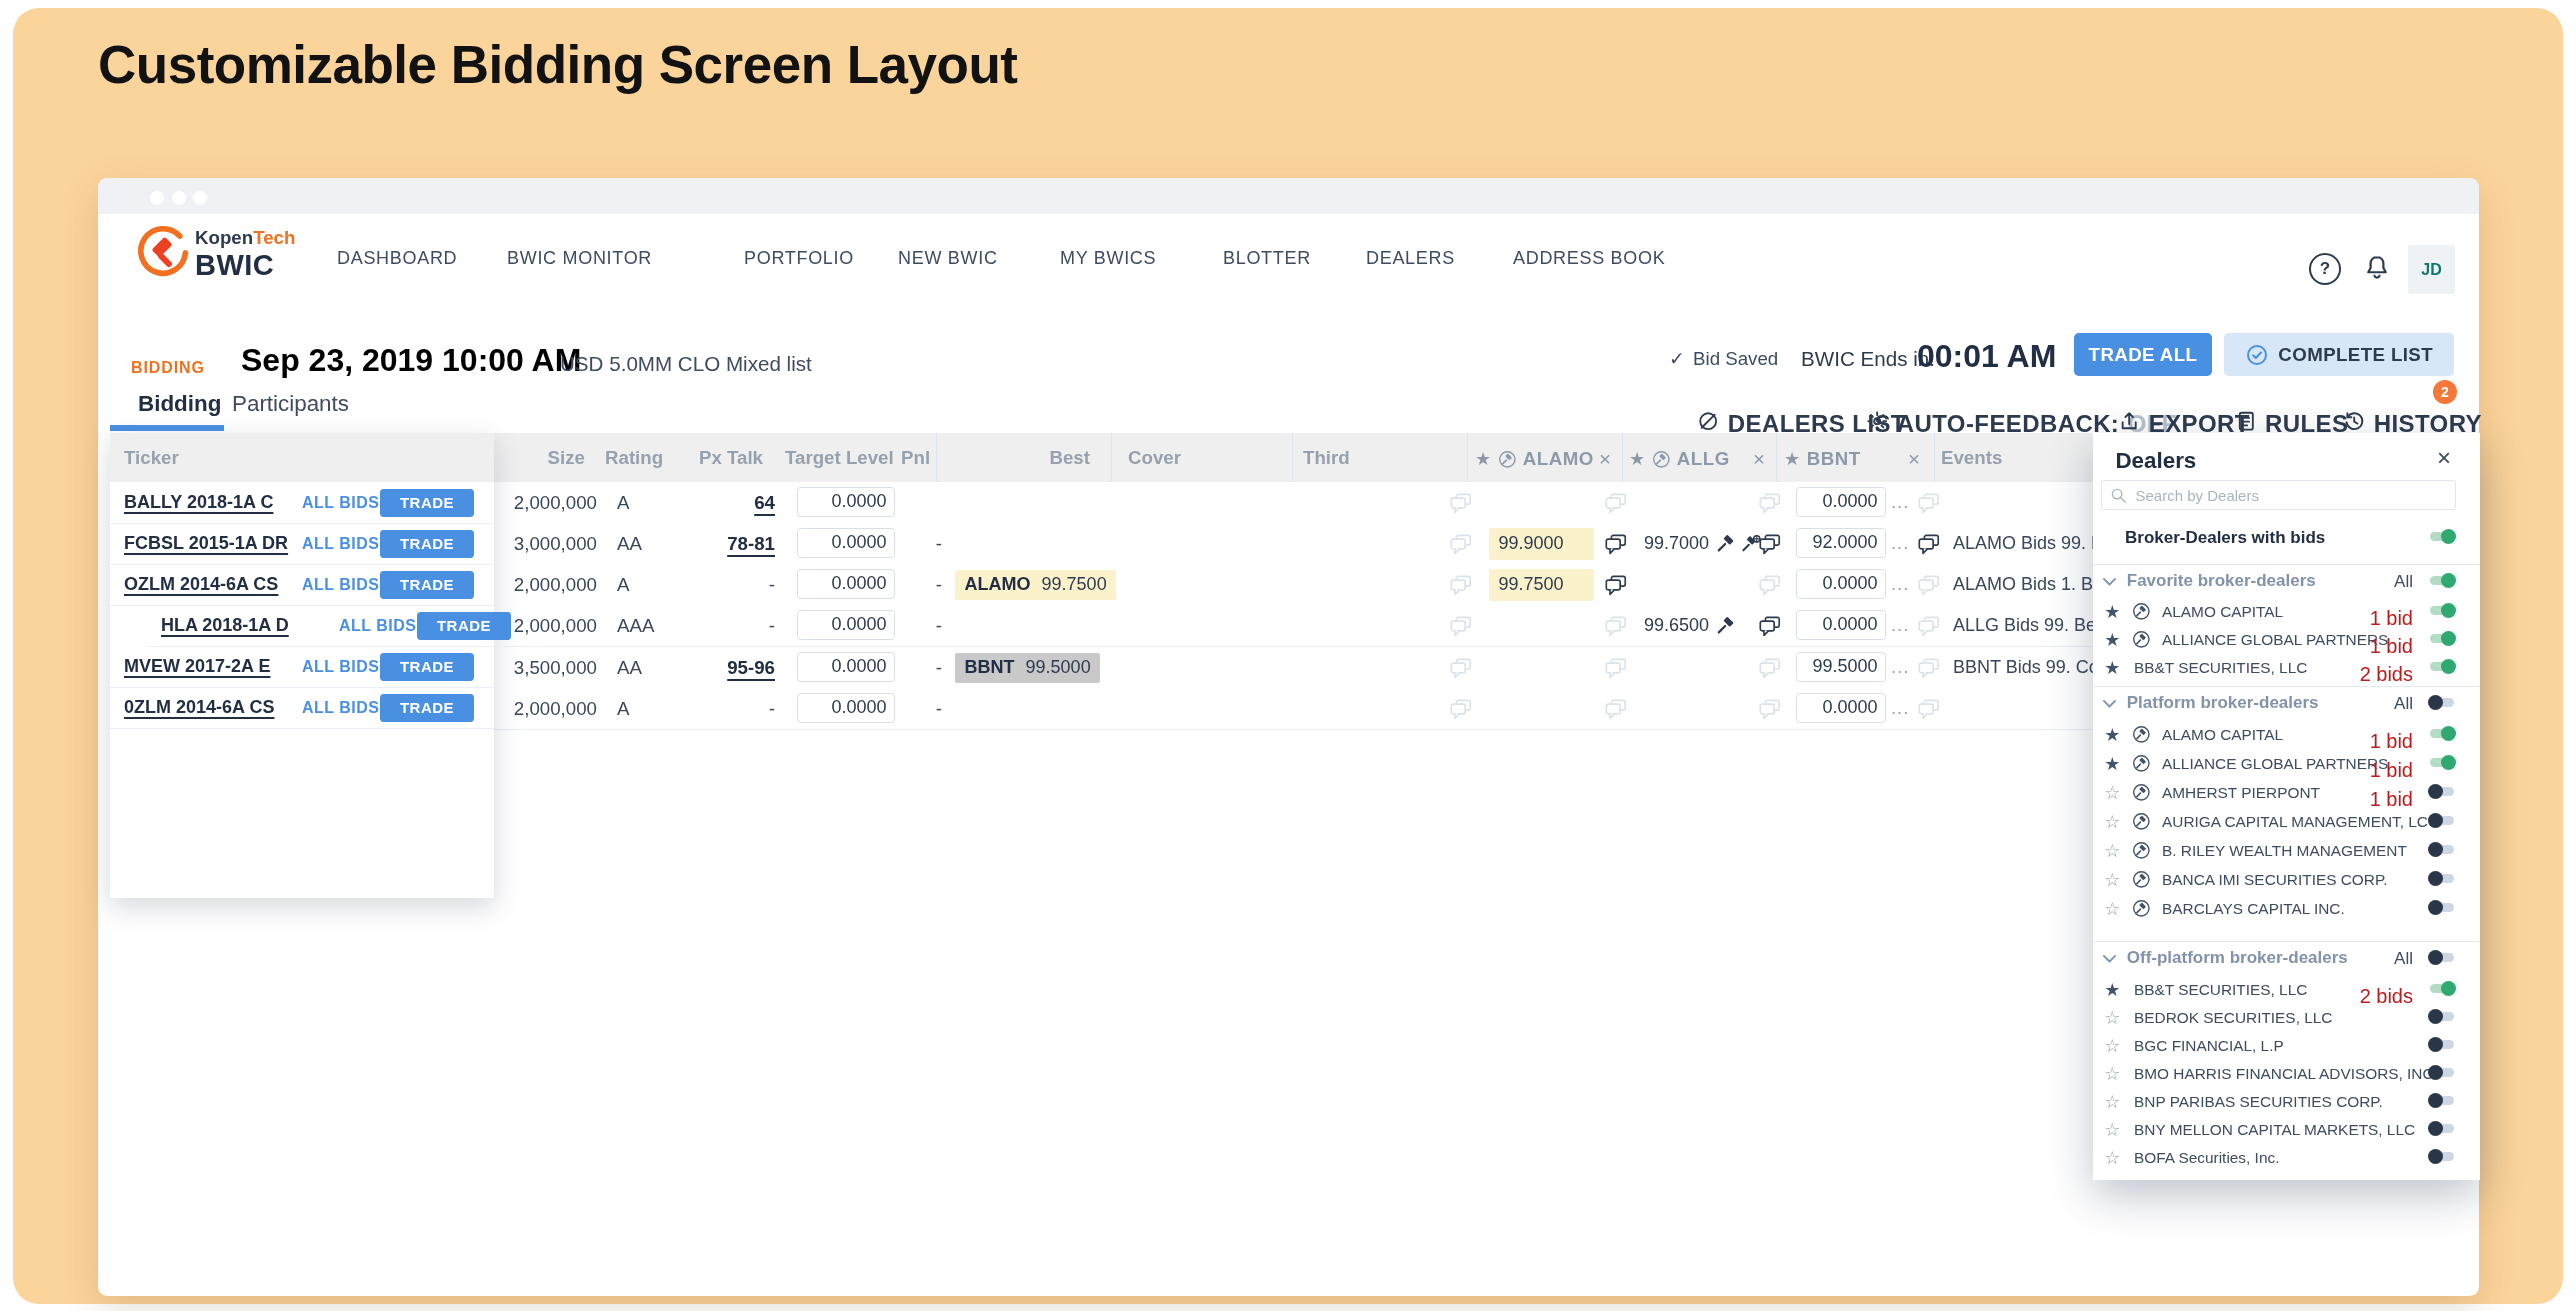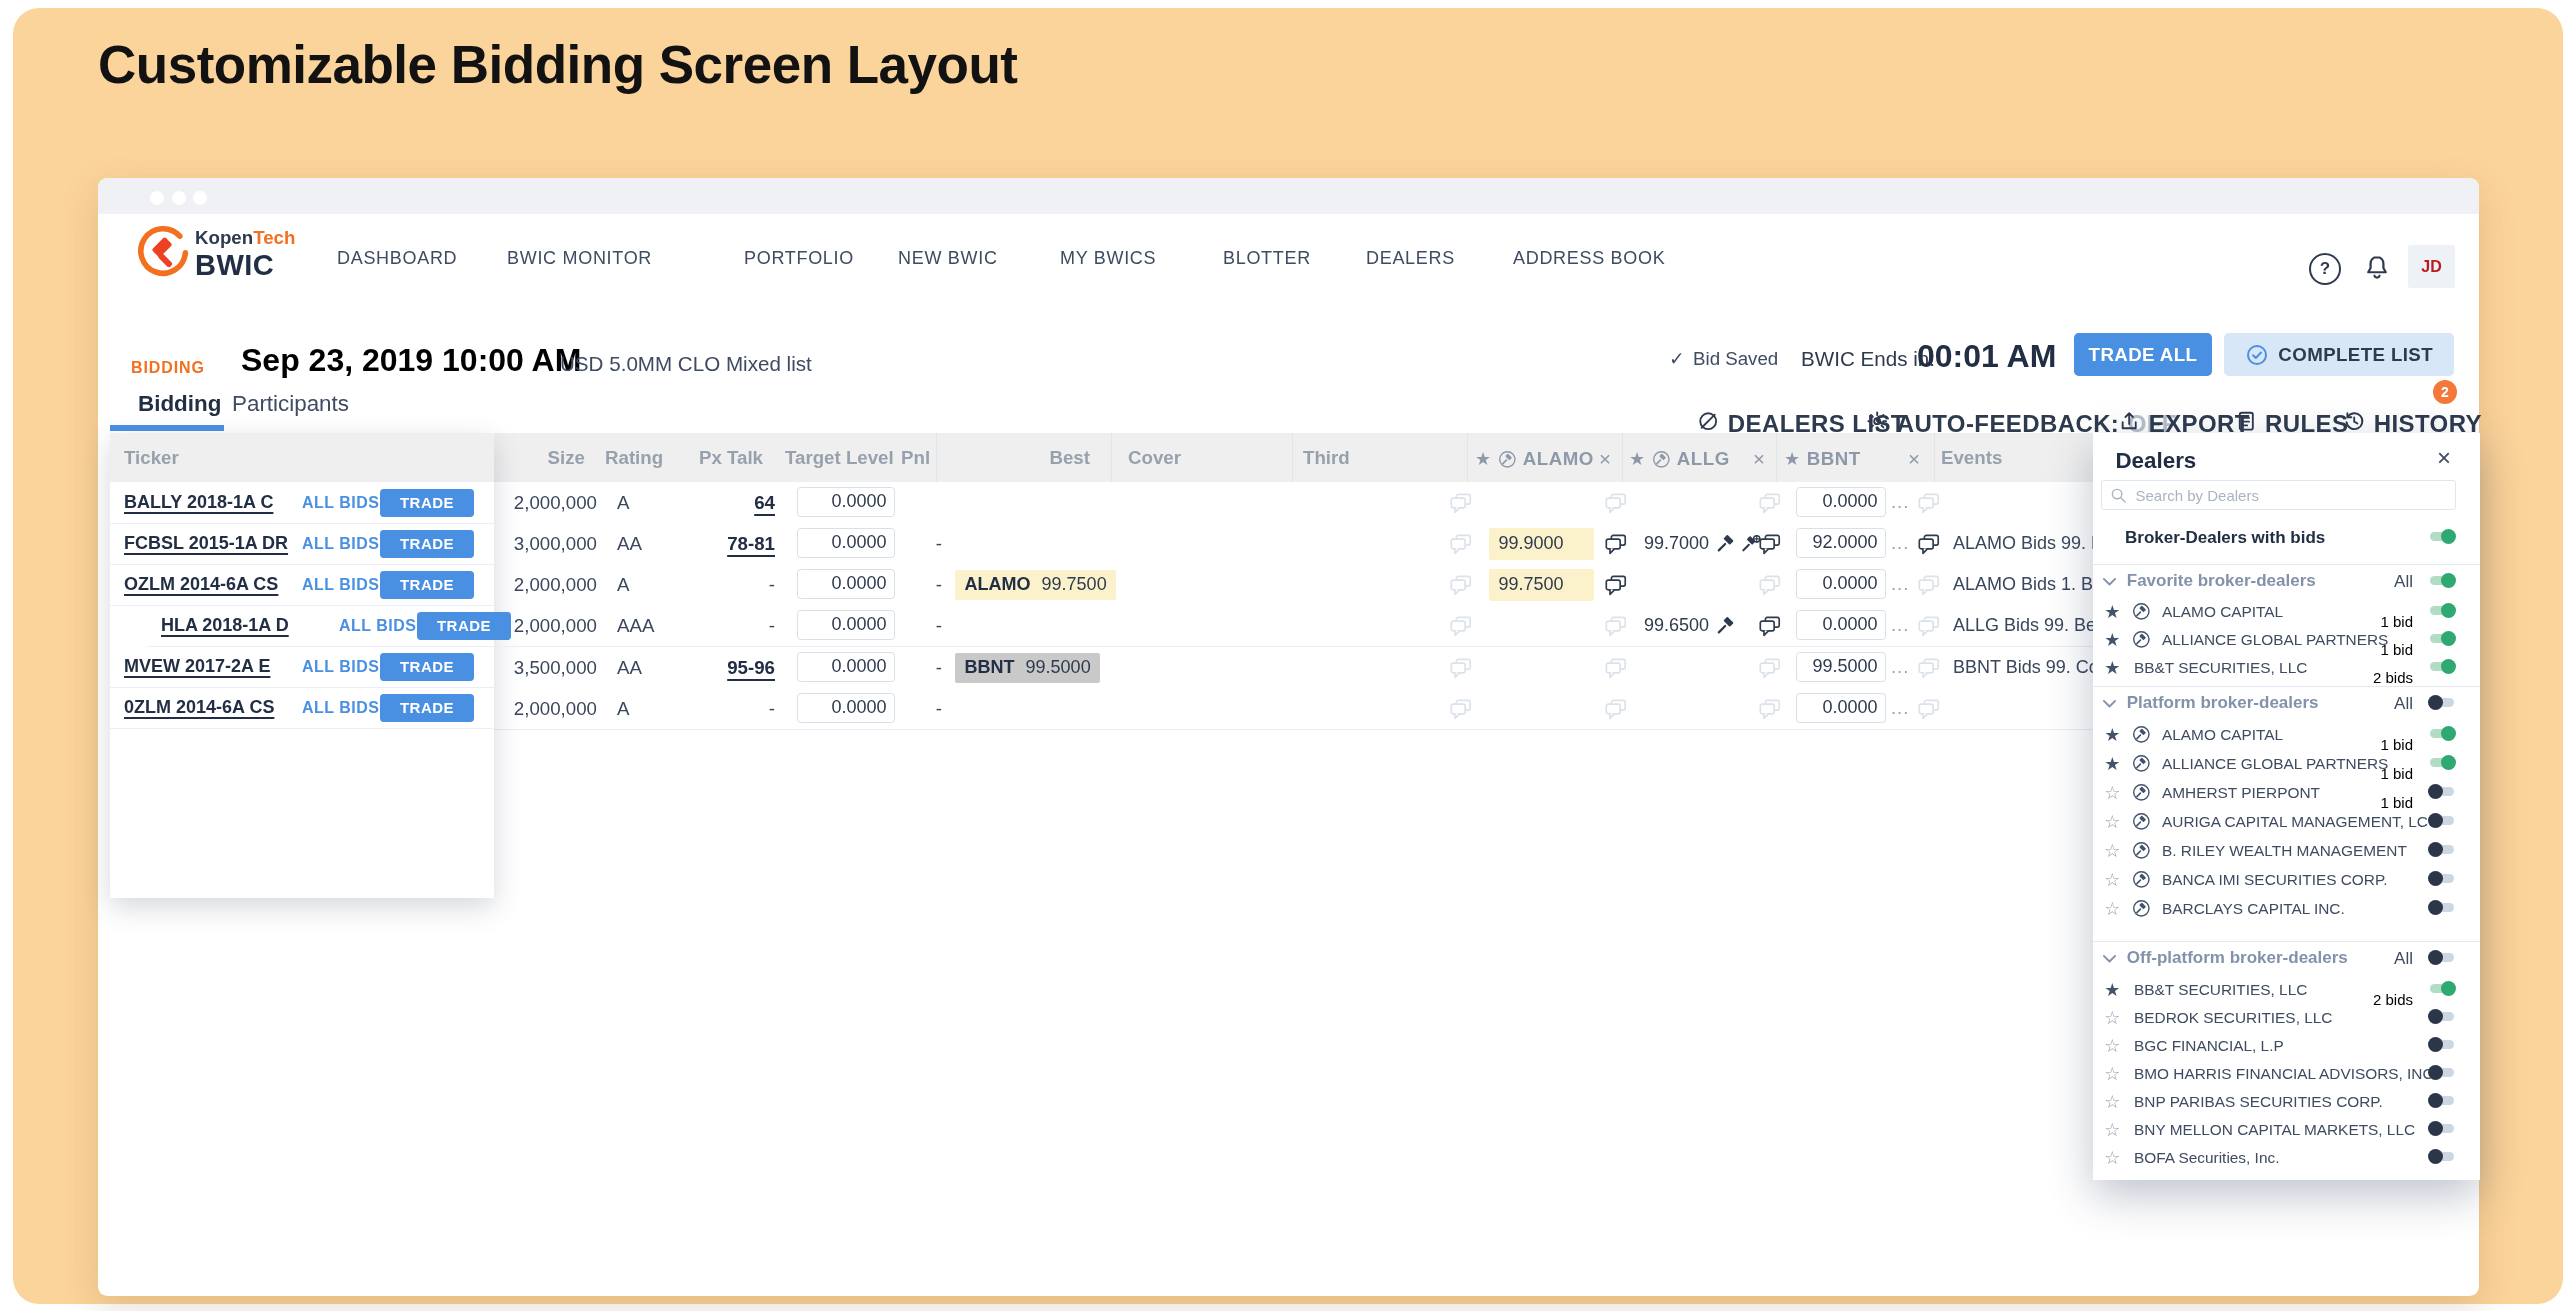--- a/index.html
+++ b/index.html
@@ -16,22 +16,22 @@
   
   .logo-icon{position:absolute;left:40px;top:47px;width:52px;height:52px}
   .brand{position:absolute;left:97px;top:51px;line-height:1}
   .brand .kopen{font-size:18.7px;font-weight:700;color:#2e3a4e}
   .brand .tech{font-size:18.7px;font-weight:700;color:#f37021}
   .brand .bwic{display:block;font-size:29px;font-weight:800;color:#222e44;letter-spacing:0.5px;margin-top:2.8px}
   .navitem{position:absolute;top:70px;font-size:18px;color:#3e4b60;letter-spacing:0.7px;cursor:pointer;white-space:nowrap}
   .help{position:absolute;left:2211px;top:75px;width:28px;height:28px;border:2.1px solid #2e3a4e;border-radius:50%;
         display:flex;align-items:center;justify-content:center;font-size:17px;font-weight:700;color:#2e3a4e}
   .bell{position:absolute;left:2265px;top:75px;color:#2e3a4e}
-  .avatar{position:absolute;left:2310px;top:67px;width:47px;height:43px;background:#eef1f5;border-radius:2.8px;
-          display:flex;align-items:center;justify-content:center;font-size:16px;font-weight:700;color:#b91c1c}
+  .avatar{position:absolute;left:2310px;top:67px;width:47px;height:49px;background:#eef1f5;border-radius:2.8px;
+          display:flex;align-items:center;justify-content:center;font-size:16px;font-weight:700;color:#0f766e}
 
   
   .status{position:absolute;left:33px;top:181px;font-size:16px;font-weight:700;color:#f37021;letter-spacing:0.9px}
   .datetime{position:absolute;left:143px;top:164px;font-size:32px;font-weight:700;color:#000000}
   .desc{position:absolute;left:462px;top:174px;font-size:20.6px;color:#3e4b60}
   .bidsaved{position:absolute;left:1571px;top:170px;font-size:18.7px;color:#3e4b60;display:flex;gap:8.4px;align-items:center}
   .endslabel{position:absolute;left:1703px;top:169px;font-size:20.6px;color:#2e3a4e}
   .endsvalue{position:absolute;left:1819px;top:160px;font-size:32px;font-weight:700;color:#222e44}
   .btn{position:absolute;top:155px;height:43px;border-radius:4.7px;display:flex;align-items:center;justify-content:center;
        font-size:18.7px;font-weight:700;letter-spacing:0.4px;cursor:pointer}
@@ -95,21 +95,21 @@
   .search{position:absolute;left:7.5px;top:47px;width:355px;height:30px;border:0.9px solid #dfe6ef;border-radius:2.8px;
           box-sizing:border-box;padding:0 7.5px 0 34px;font-family:"Liberation Sans",sans-serif;font-size:15px;color:#3e4b60}
   .search::placeholder{color:#a9b4c0}
   .searchic{position:absolute;left:17px;top:54px;color:#a9b4c0}
   .withbids{position:absolute;left:32px;top:95px;font-size:17px;font-weight:700;color:#222e44}
   .pdiv{position:absolute;left:0;width:387px;height:0.9px;background:#e4e9f0}
   .sechead{position:absolute;left:9.4px;height:20.6px;display:flex;align-items:center;gap:9.4px;font-size:17px;font-weight:700;color:#8292aa}
   .alllab{position:absolute;font-size:17px;color:#3e4b60}
   .ditem{position:absolute;left:0;width:387px;height:28px}
   .ditem .nm{position:absolute;top:4.7px;font-size:15.4px;color:#3e4b60;white-space:nowrap}
-  .ditem .bids{position:absolute;top:15px;right:67px;font-size:15px;color:#000000}
+  .ditem .bids{position:absolute;top:9px;right:67px;font-size:20px;color:#b91c1c}
   .star{font-size:18px;color:#43536b;cursor:pointer}
   .star.out{color:#93a0b1}
   .tog{position:absolute;width:24px;height:9.4px;border-radius:4.7px;cursor:pointer}
   .tog.on{background:#b2dcc5}
   .tog.on::after{content:"";position:absolute;right:-1.9px;top:-2.8px;width:15px;height:15px;border-radius:50%;background:#2fa971}
   .tog.off{background:#ccd7e2}
   .tog.off::after{content:"";position:absolute;left:-1.9px;top:-2.8px;width:15px;height:15px;border-radius:50%;background:#2b3649}
   .ic{display:inline-flex;align-items:center;justify-content:center}
 </style>
 </head>

